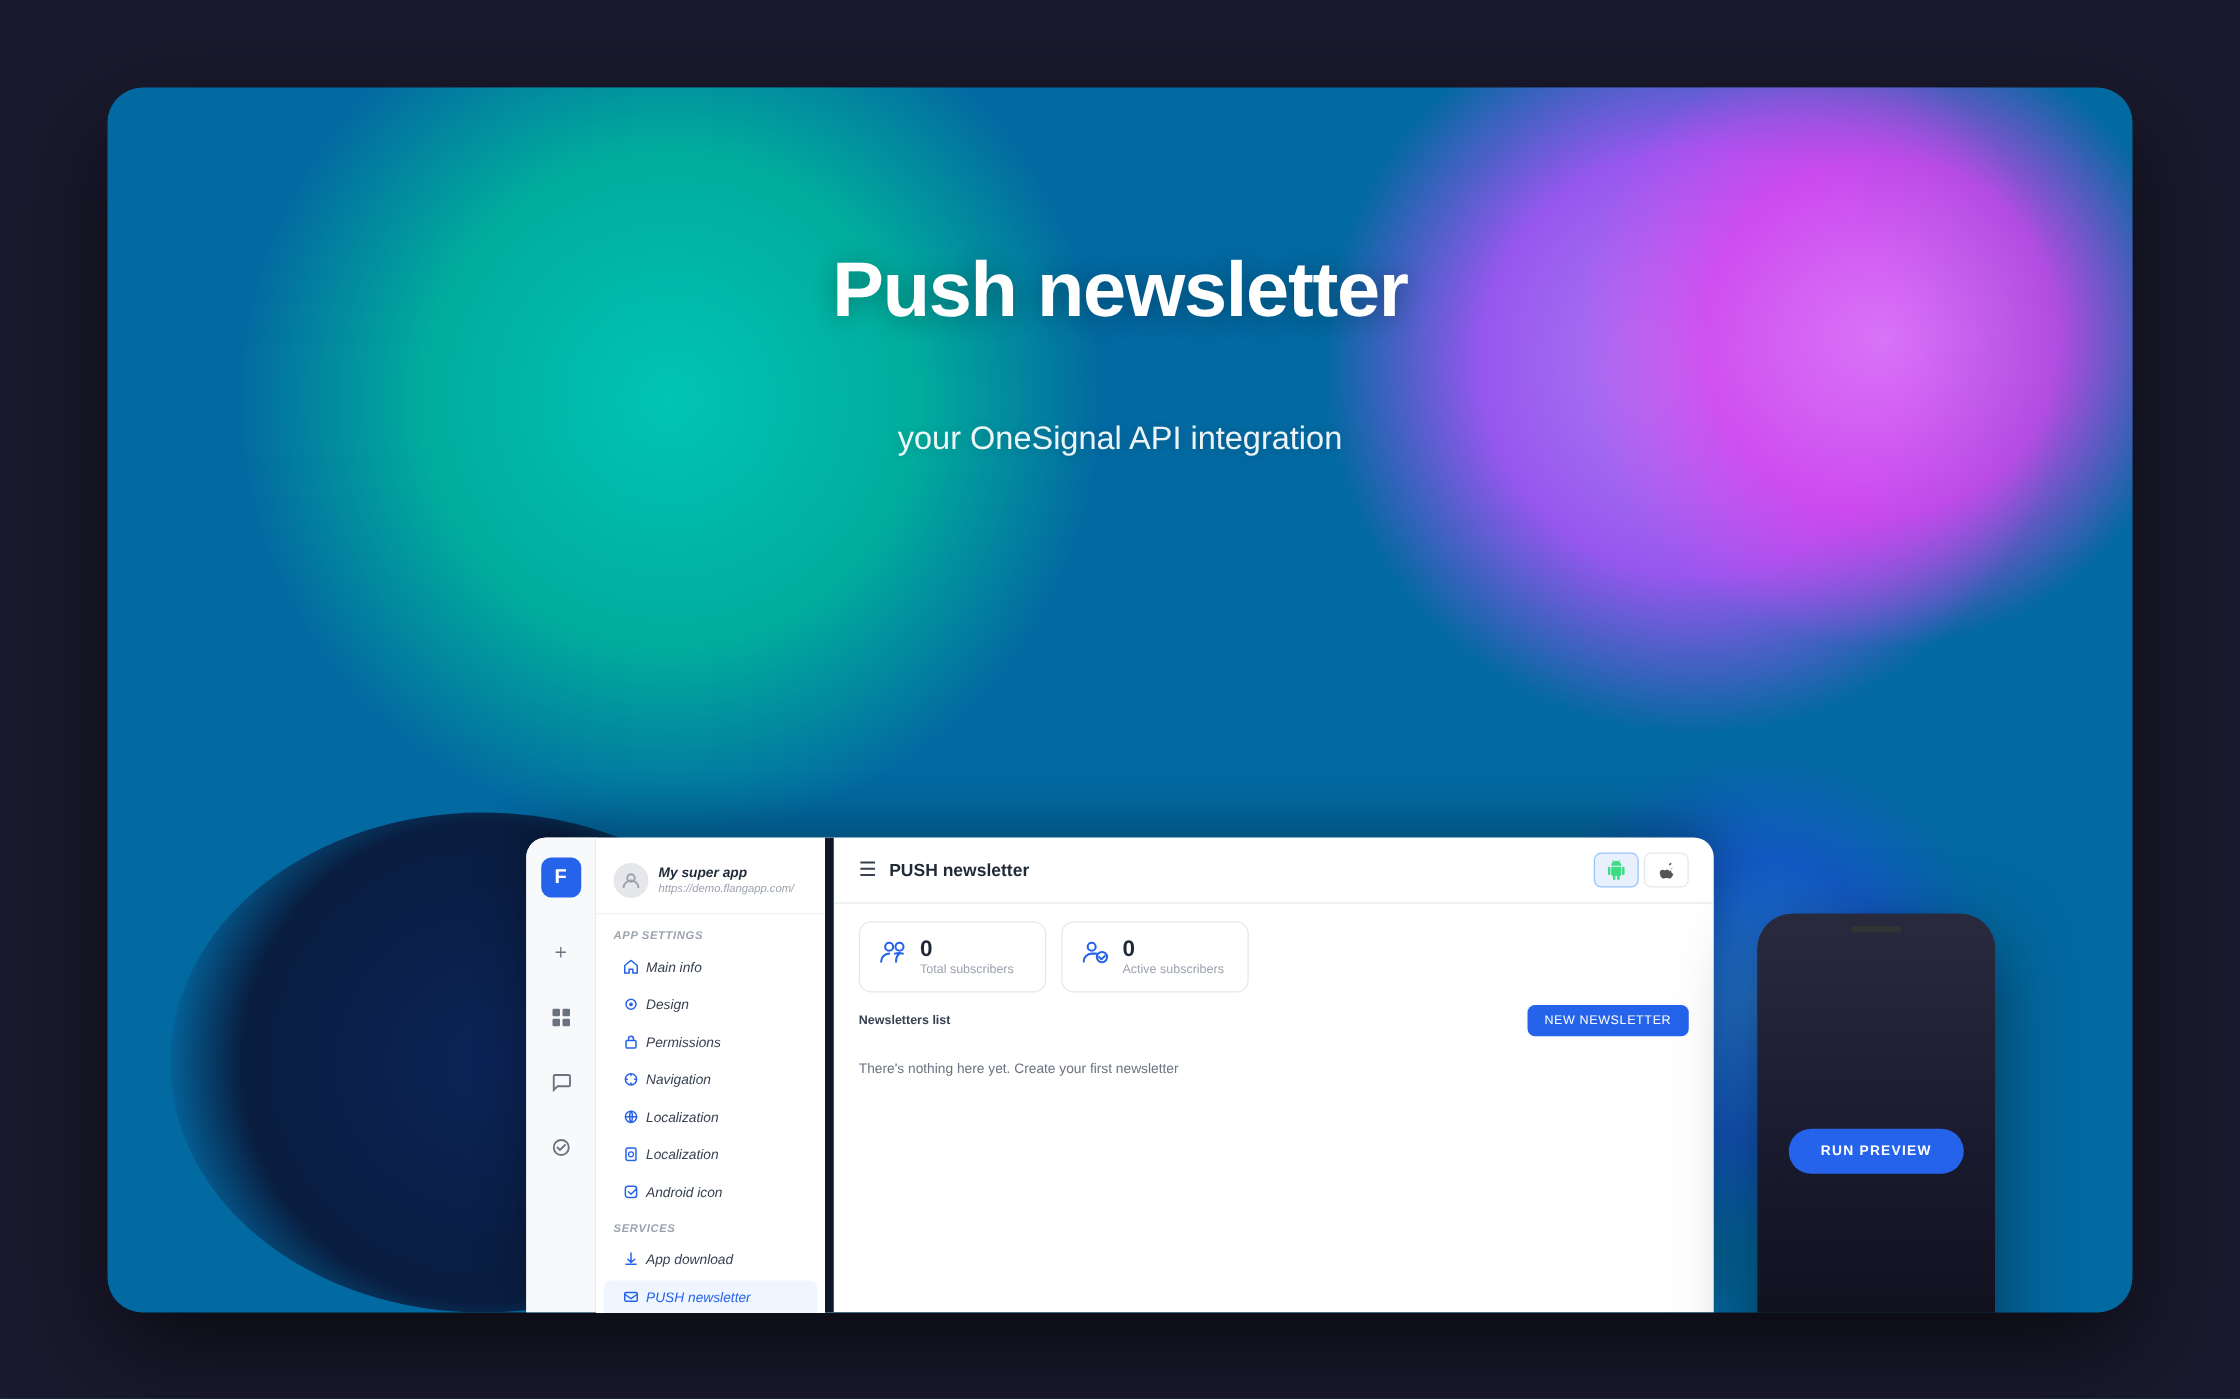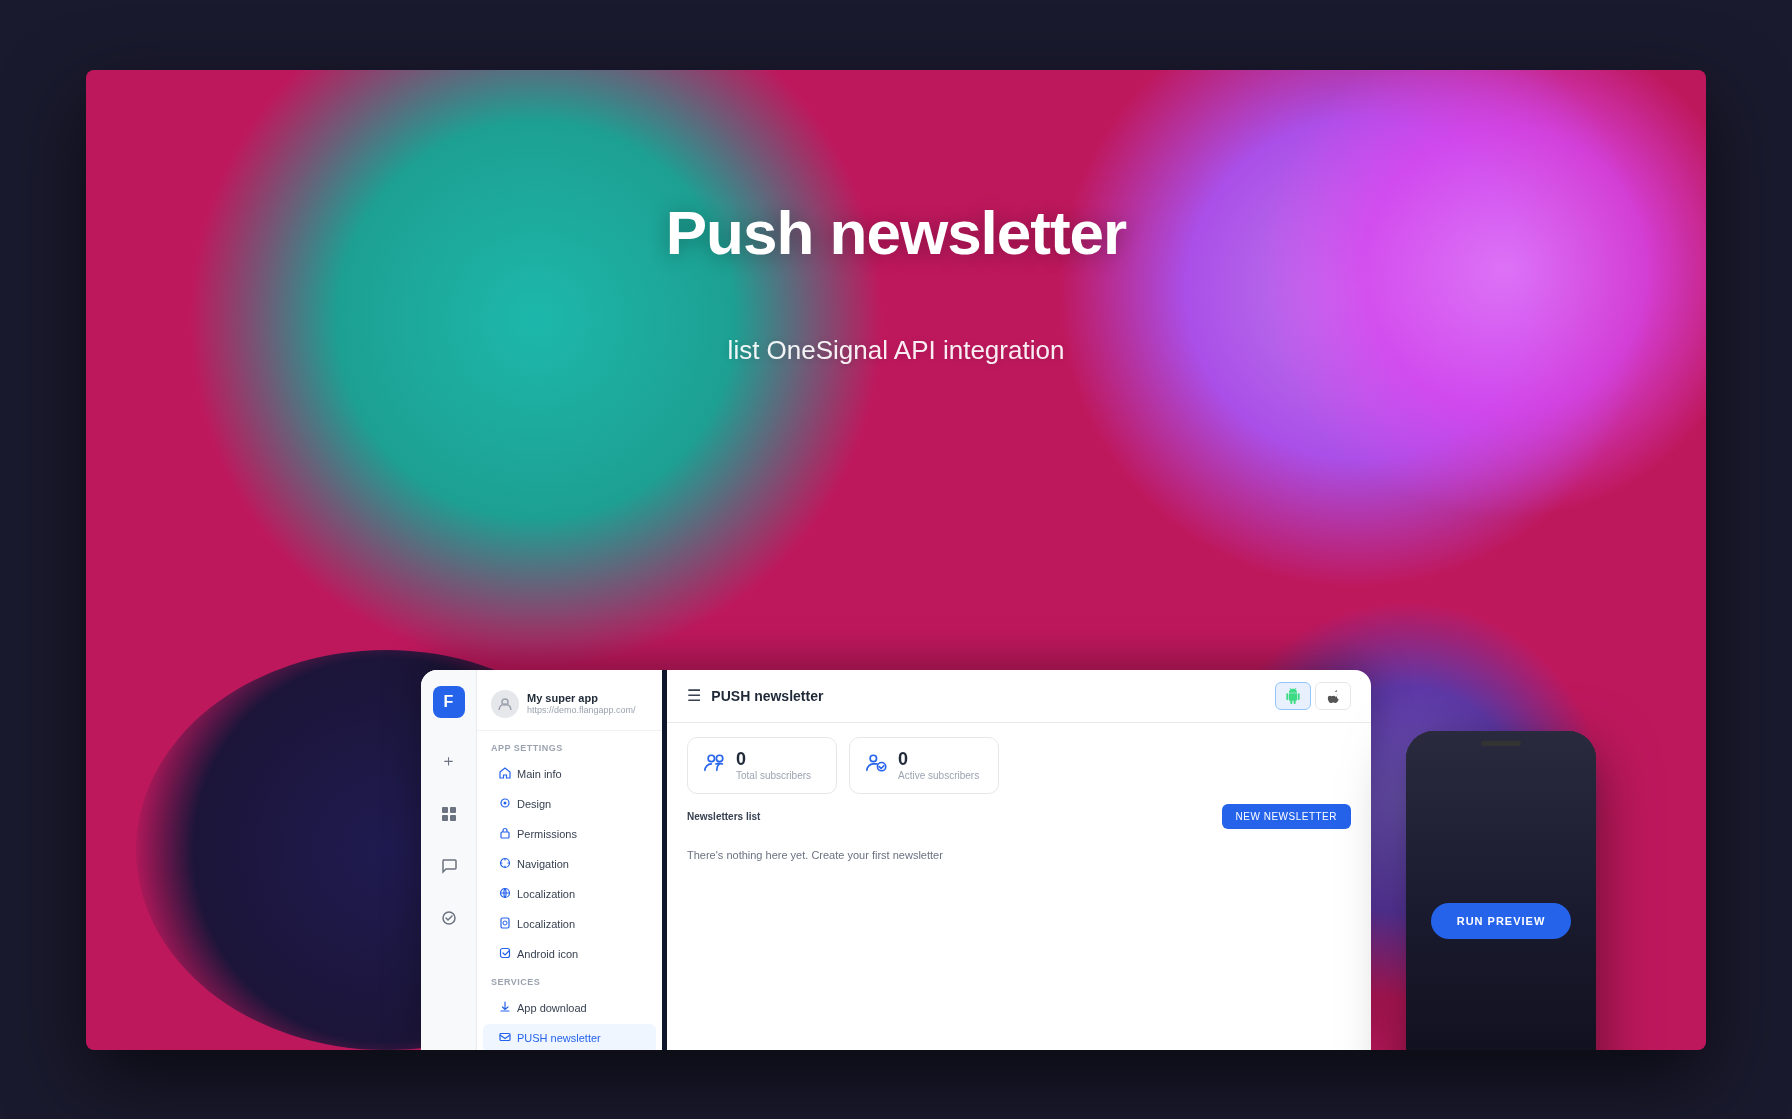--- a/index.html
+++ b/index.html
@@ -10,22 +10,22 @@
       display: flex;
       align-items: center;
       justify-content: center;
       font-family: -apple-system, BlinkMacSystemFont, 'Segoe UI', sans-serif;
       overflow: hidden;
     }
 
     .device-frame {
       width: 1620px;
       height: 980px;
-      background: #be185d;
-      border-radius: 8px;
+      background: #0369a1;
+      border-radius: 28px;
       position: relative;
       overflow: hidden;
       box-shadow: 0 30px 80px rgba(0,0,0,0.6);
     }
 
     
     .bg-blobs {
       position: absolute;
       inset: 0;
       overflow: hidden;
@@ -168,23 +168,24 @@
       color: #6b7280;
       font-size: 16px;
       background: transparent;
       border: none;
     }
 
     
     .sidebar-nav {
       width: 190px;
       background: #ffffff;
-      border-right: 5px solid #0f172a;
+      border-right: 7px solid #0f172a;
       overflow-y: auto;
       padding: 12px 0;
+      font-style: italic;
     }
 
     .sidebar-app-info {
       display: flex;
       align-items: center;
       gap: 8px;
       padding: 8px 14px 12px;
       border-bottom: 1px solid #f0f1f3;
       margin-bottom: 8px;
     }
@@ -446,21 +447,21 @@
     <div class="blob blob-purple"></div>
     <div class="blob blob-magenta"></div>
     <div class="blob blob-blue"></div>
     <div class="blob blob-dark"></div>
   </div>
 
   <div class="hero-content">
     <h1 class="hero-title">Push newsletter</h1>
     <p class="hero-subtitle">
       <br>
-      <span>list OneSignal API integration</span>
+      <span>your OneSignal API integration</span>
     </p>
   </div>
 
   <div class="app-panel">
 
     <div class="sidebar-icons">
       <div class="app-logo">F</div>
       <button class="sidebar-icon-btn">＋</button>
       <button class="sidebar-icon-btn">
         <svg width="16" height="16" viewBox="0 0 16 16" fill="none">

